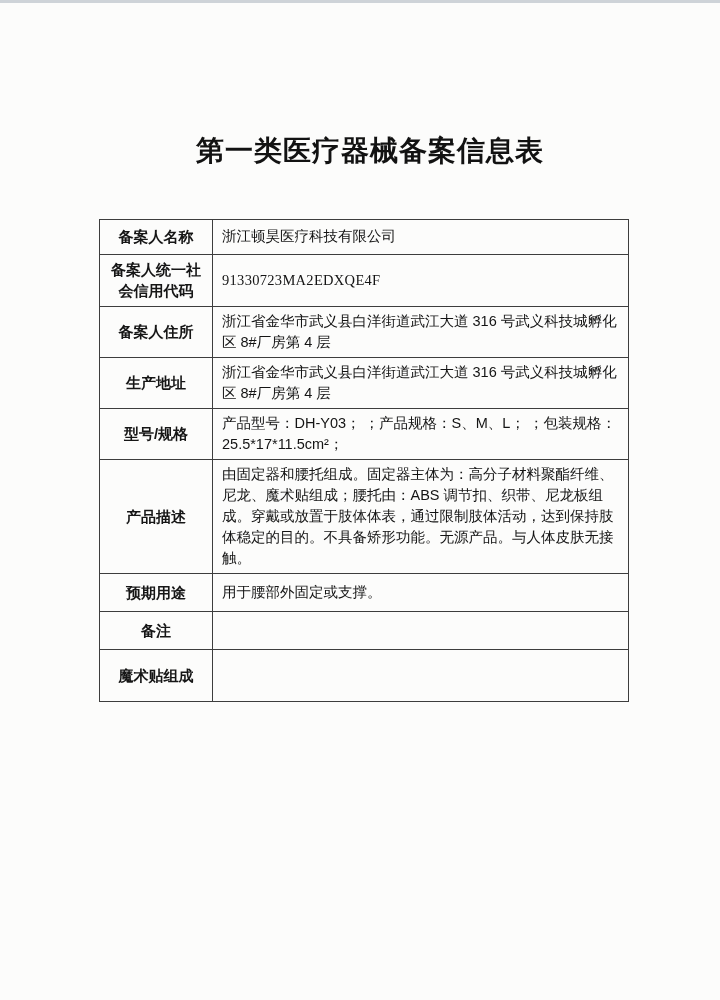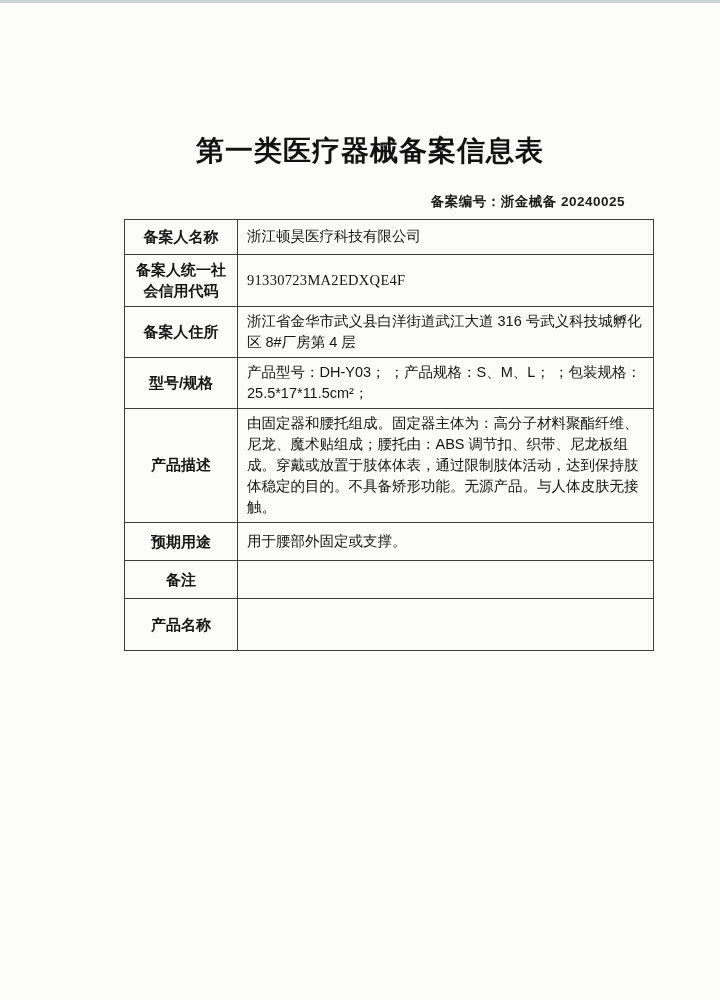--- a/index.html
+++ b/index.html
@@ -33,21 +33,20 @@
     width: 100%; box-sizing: border-box;
     padding-right: 95px; text-align: right;
     font-size: 13.5px; font-weight: 700; color: #1c1c1c;
     letter-spacing: 0.5px;
   }
   table.form {
     position: absolute; left: 99px; top: 219px;
     width: 530px; table-layout: fixed;
     border-collapse: collapse;
     background: transparent;
-    margin-left: 25px;
   }
   table.form td {
     border: 1.6px solid #3d3d3d;
     vertical-align: middle;
     box-sizing: border-box;
   }
   td.lbl {
     width: 113px;
     text-align: center;
     font-weight: 700;
@@ -105,52 +104,55 @@
   }
 </style>
 </head>
 <body>
 
 <div class="page">
   <div class="top-strip"></div>
 
   <h1 class="title">第一类医疗器械备案信息表</h1>
 
-  <div class="filing-no">备案编号：浙金械备 20240025</div>
 
   <table class="form">
     <tbody>
         <tr style="height:35px">
       <td class="lbl">备案人名称</td>
       <td class="val">浙江顿昊医疗科技有限公司</td>
     </tr>
     <tr style="height:52px">
       <td class="lbl">备案人统一社会信用代码</td>
       <td class="val code">91330723MA2EDXQE4F</td>
     </tr>
     <tr style="height:43px">
       <td class="lbl">备案人住所</td>
+      <td class="val">浙江省金华市武义县白洋街道武江大道 316 号武义科技城孵化区 8#厂房第 4 层</td>
+    </tr>
+    <tr style="height:49px">
+      <td class="lbl">生产地址</td>
       <td class="val">浙江省金华市武义县白洋街道武江大道 316 号武义科技城孵化区 8#厂房第 4 层</td>
     </tr>
     <tr style="height:46px">
       <td class="lbl">型号/规格</td>
       <td class="val">产品型号：DH-Y03；  ；产品规格：S、M、L；  ；包装规格：
 25.5*17*11.5cm²；</td>
     </tr>
     <tr style="height:97px">
       <td class="lbl">产品描述</td>
       <td class="val">由固定器和腰托组成。固定器主体为：高分子材料聚酯纤维、尼龙、魔术贴组成；腰托由：ABS 调节扣、织带、尼龙板组成。穿戴或放置于肢体体表，通过限制肢体活动，达到保持肢体稳定的目的。不具备矫形功能。无源产品。与人体皮肤无接触。</td>
     </tr>
     <tr style="height:38px">
       <td class="lbl">预期用途</td>
       <td class="val">用于腰部外固定或支撑。</td>
     </tr>
     <tr style="height:38px">
       <td class="lbl">备注</td>
       <td class="val"></td>
     </tr>
     <tr style="height:52px">
-      <td class="lbl">产品名称</td>
+      <td class="lbl">魔术贴组成</td>
       <td class="val"></td>
     </tr>
   </tbody>
     </table>
 </div>
 
 </body></html>

